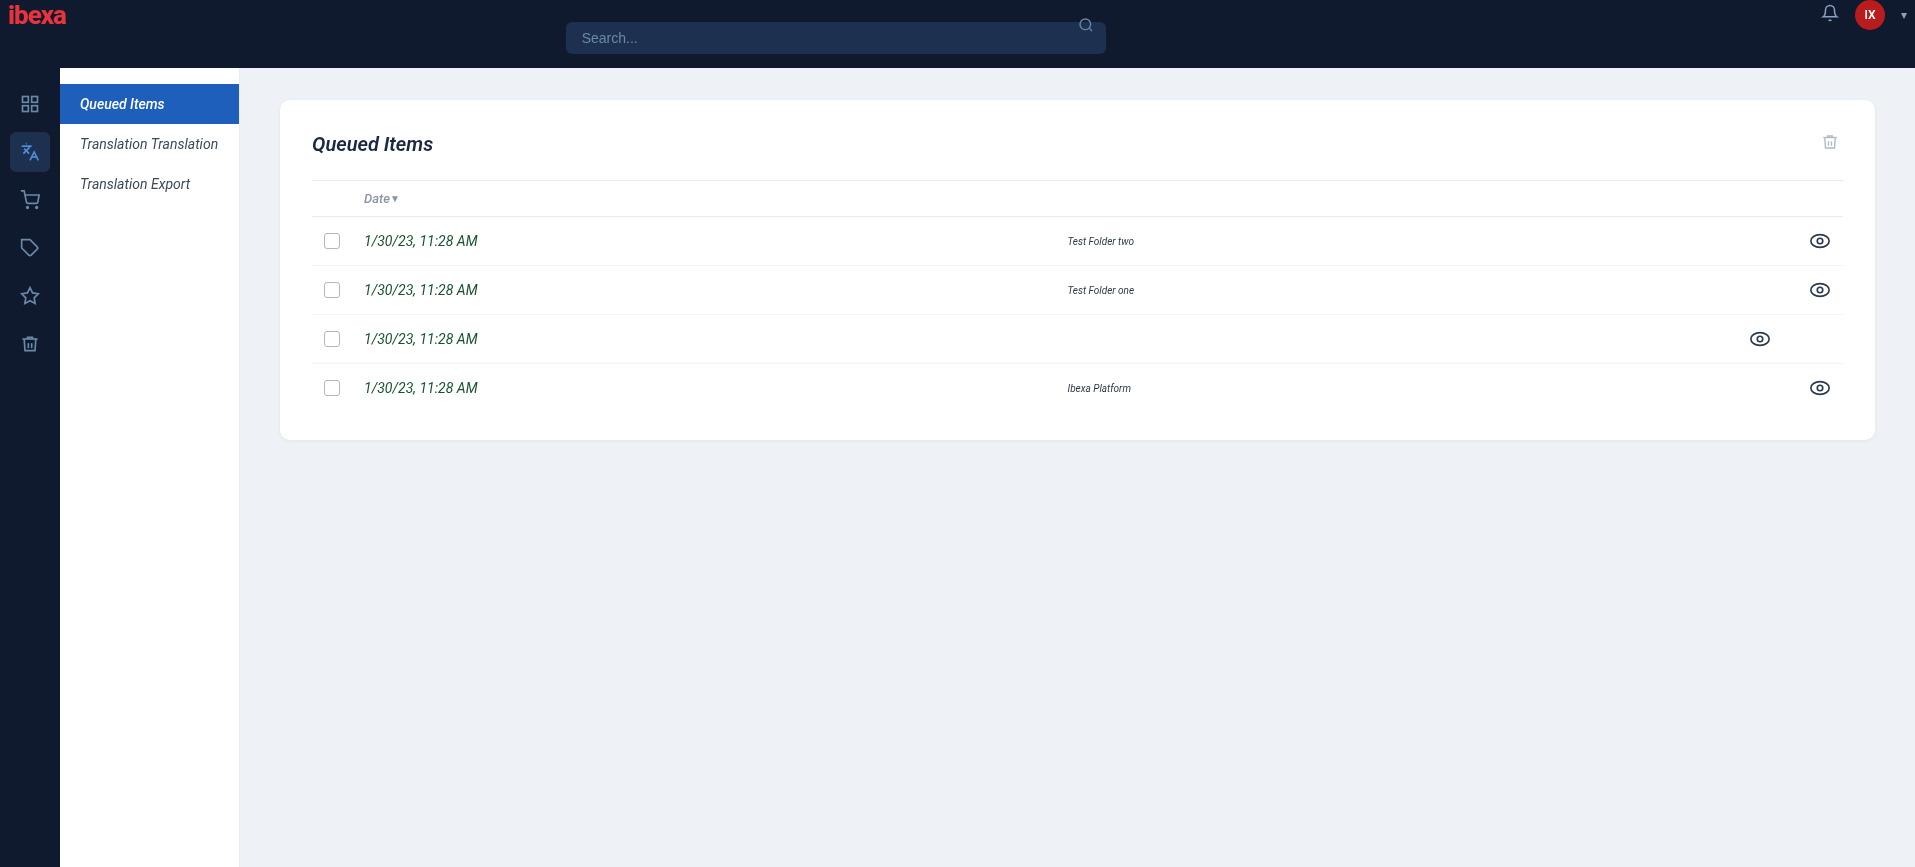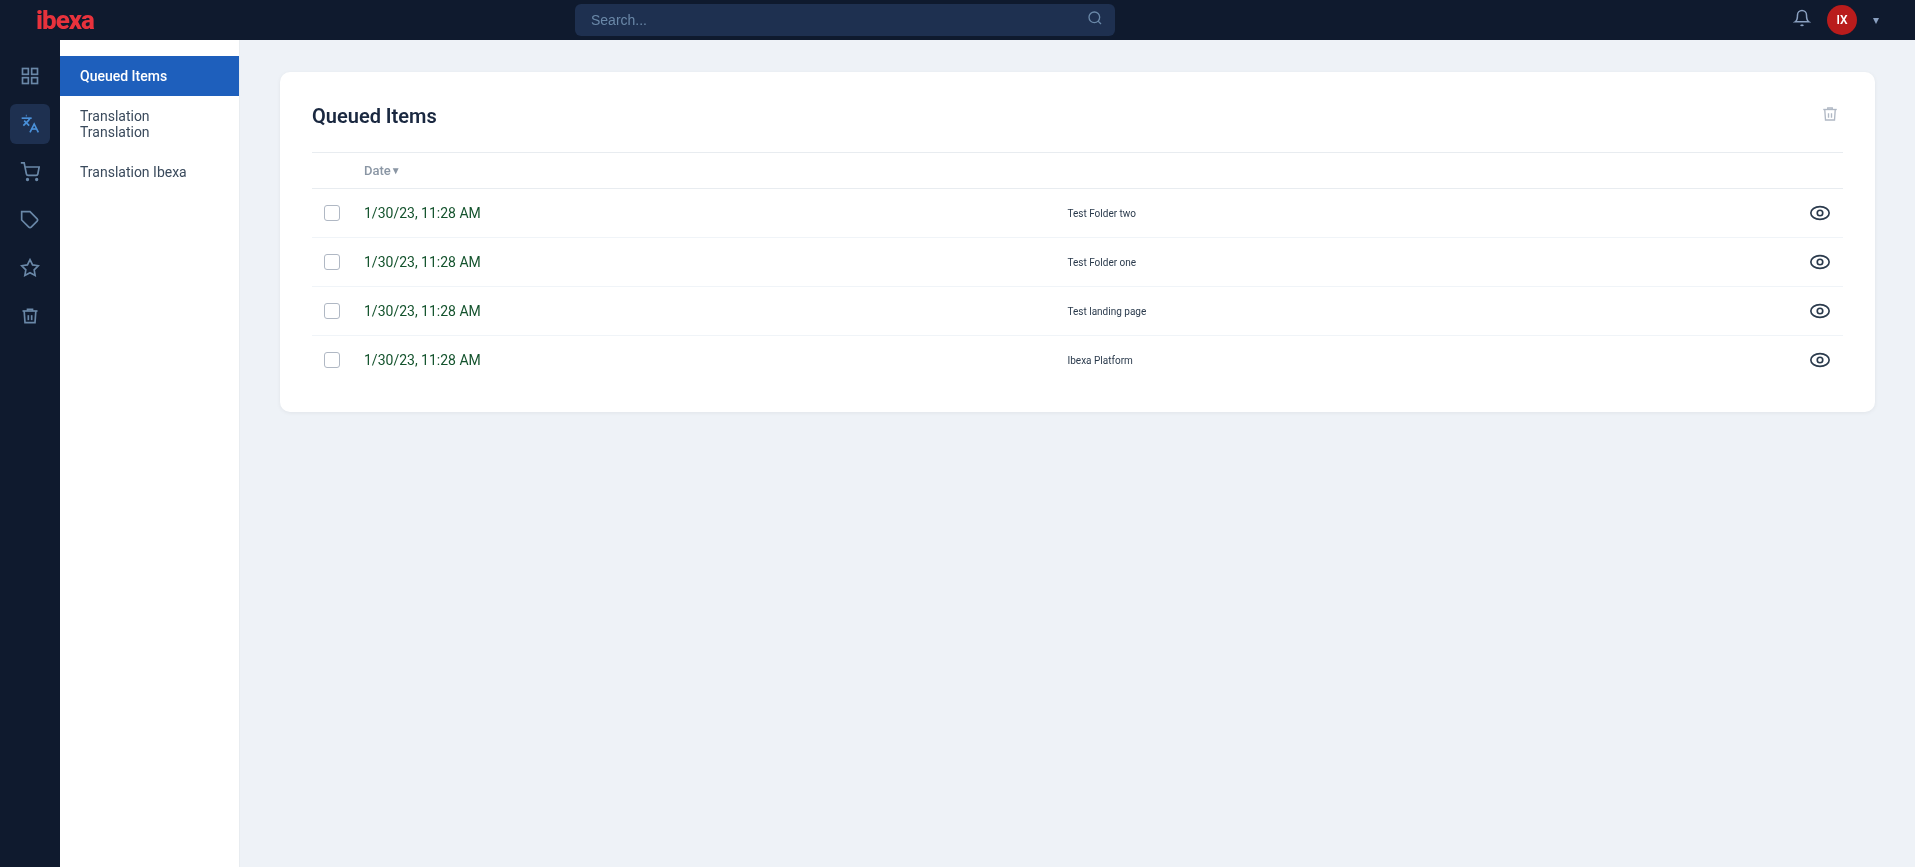--- a/index.html
+++ b/index.html
@@ -9,24 +9,24 @@
       display: flex;
       flex-direction: column;
       height: 867px;
       width: 1915px;
       overflow: hidden;
     }
 
     
     .topbar {
       background: #0f1a2e;
-      height: 40px;
-      display: flex;
-      align-items: center;
-      padding: 0 36px;
+      height: 68px;
+      display: flex;
+      align-items: flex-start;
+      padding: 0 8px;
       flex-shrink: 0;
       position: relative;
       z-index: 10;
     }
     .logo {
       display: flex;
       align-items: center;
       width: 200px;
     }
     .logo-text {
@@ -47,20 +47,21 @@
     }
     .search-bar input {
       width: 100%;
       background: #1e3050;
       border: none;
       border-radius: 6px;
       color: #8aa0c0;
       font-size: 14px;
       padding: 8px 40px 8px 16px;
       outline: none;
+      margin-top: 22px;
     }
     .search-bar input::placeholder { color: #6a88a8; }
     .search-icon-wrap {
       position: absolute;
       right: 12px;
       top: 50%;
       transform: translateY(-50%);
       color: #6a88a8;
     }
 
@@ -84,20 +85,21 @@
       font-weight: 600;
       cursor: pointer;
     }
     .user-dropdown { color: #8aa0c0; font-size: 12px; cursor: pointer; }
 
     
     .main-layout {
       display: flex;
       flex: 1;
       overflow: hidden;
+      font-style: italic;
     }
 
     
     .icon-sidebar {
       width: 60px;
       background: #0f1a2e;
       display: flex;
       flex-direction: column;
       align-items: center;
       padding-top: 16px;
@@ -313,21 +315,21 @@
         <path d="M10 11v6"></path>
           <path d="M14 11v6"></path>
         <path d="M9 6V4h6v2"></path>
       </svg>
     </div>
   </div>
 
   <div class="sub-sidebar">
     <div class="sub-sidebar-item active">Queued Items</div>
     <div class="sub-sidebar-item">Translation Translation</div>
-    <div class="sub-sidebar-item">Translation Ibexa</div>
+    <div class="sub-sidebar-item">Translation Export</div>
   </div>
 
   <div class="content-area">
     <div class="card">
 
       <div class="card-header">
         <span class="card-title">Queued Items</span>
         <span class="delete-icon-btn">
           <svg width="18" height="20" viewBox="0 0 24 24" fill="none" stroke="currentColor" stroke-width="1.8">
             <polyline points="3 6 5 6 21 6"></polyline>
@@ -376,21 +378,20 @@
             <circle cx="12" cy="8" r="3"></circle>
           </svg>
         </div>
       </div>
 
       <div class="table-row">
         <div>
           <div class="checkbox"></div>
         </div>
         <div class="date-cell">1/30/23, 11:28 AM</div>
-        <div class="object-cell">Test landing page</div>
         <div class="eye-icon-btn">
           <svg class="eye-svg" viewBox="0 0 24 16" fill="none" stroke="currentColor" stroke-width="1.8">
             <ellipse cx="12" cy="8" rx="10" ry="7"></ellipse>
             <circle cx="12" cy="8" r="3"></circle>
           </svg>
         </div>
       </div>
 
       <div class="table-row">
         <div>

